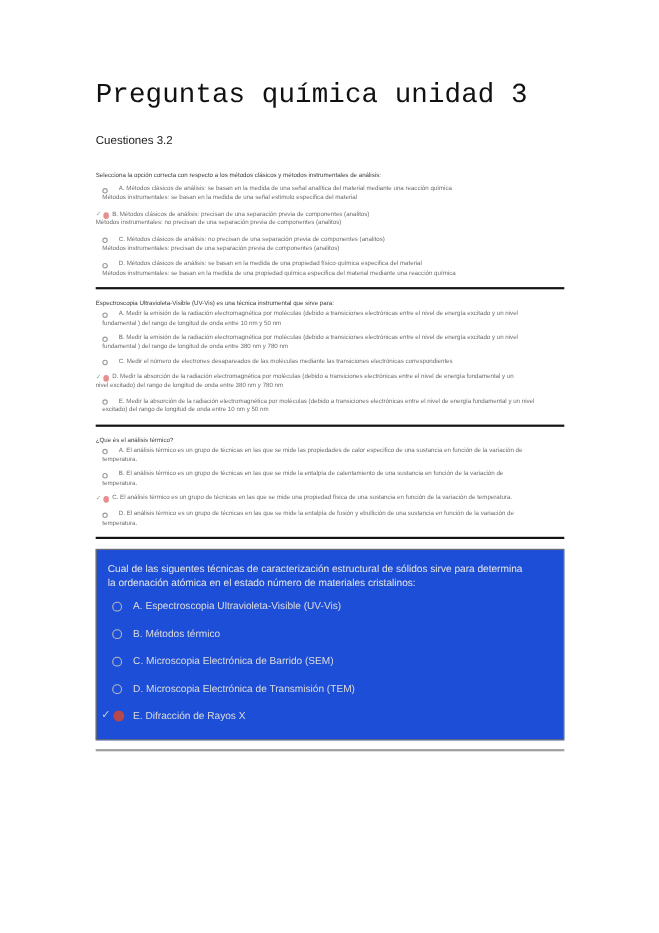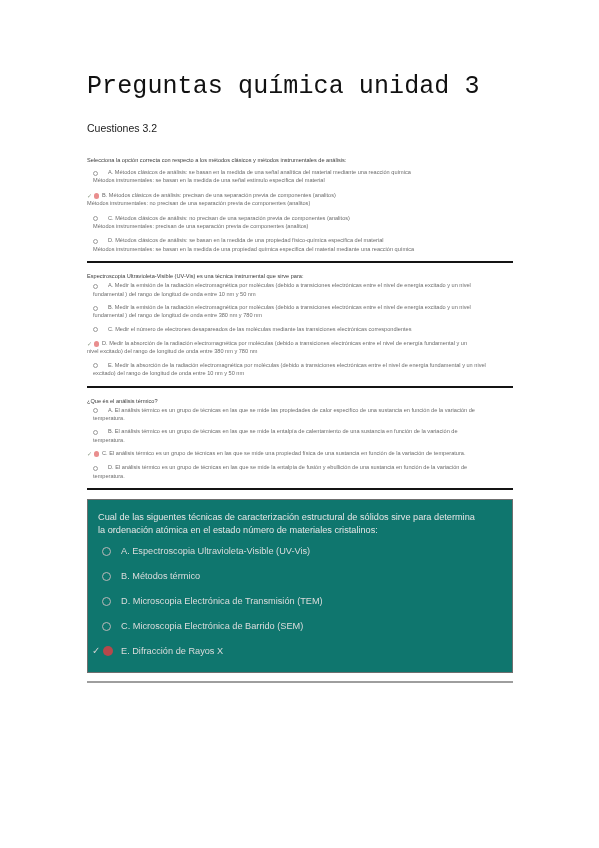--- a/index.html
+++ b/index.html
@@ -122,21 +122,21 @@
   .rule-light {
     width: 426px;
     height: 0;
     border-top: 2px solid #9e9e9e;
     margin: 8px 0 0 0;
   }
 
   
   .dark-panel {
     width: 426px;
-    background: #0f766e;
+    background: #1d4ed8;
     border: 1px solid #6f6f6f;
     box-sizing: border-box;
     padding: 11px 0 14px 0;
     overflow: hidden;
   }
   .dark-prompt {
     font-size: 9.2px;
     line-height: 13.5px;
     color: #e6e6e6;
     padding: 0 6px 0 10px;
@@ -360,28 +360,28 @@
         <span class="dmarker">
           <span class="dradio"></span>
         </span>
         <span>B. Métodos térmico</span>
       </div>
 
       <div class="dopt">
         <span class="dmarker">
           <span class="dradio"></span>
         </span>
+        <span>C. Microscopia Electrónica de Barrido (SEM)</span>
+      </div>
+
+      <div class="dopt">
+        <span class="dmarker">
+          <span class="dradio"></span>
+        </span>
         <span>D. Microscopia Electrónica de Transmisión (TEM)</span>
-      </div>
-
-      <div class="dopt">
-        <span class="dmarker">
-          <span class="dradio"></span>
-        </span>
-        <span>C. Microscopia Electrónica de Barrido (SEM)</span>
       </div>
 
       <div class="dopt">
         <span class="dmarker">
           <span class="dcheck">✓</span>
           <span class="dradio filled"></span>
         </span>
         <span>E. Difracción de Rayos X</span>
       </div>
     </div>

